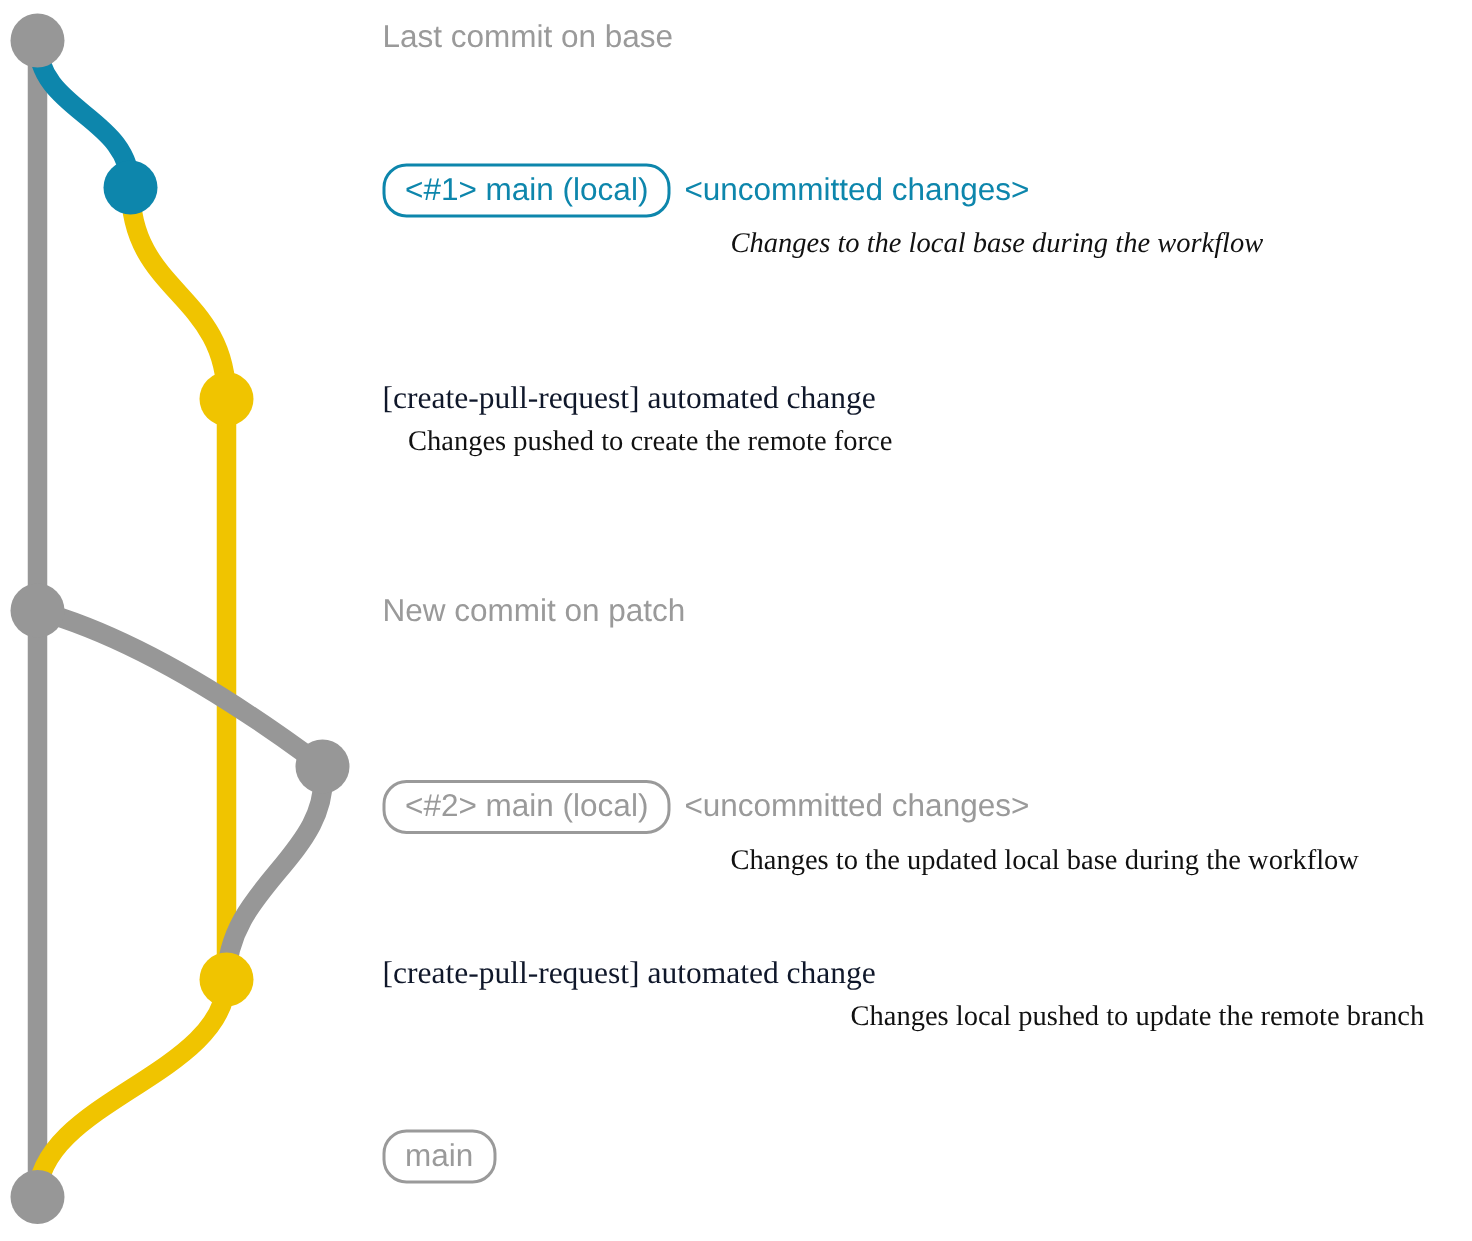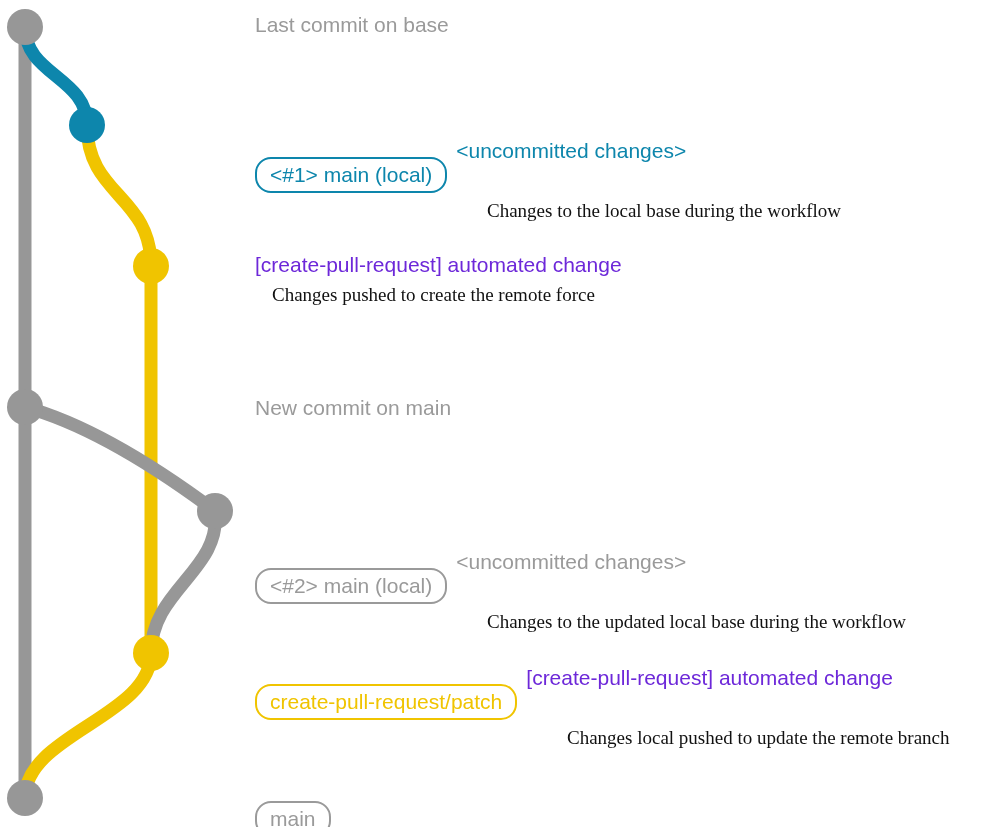--- a/index.html
+++ b/index.html
@@ -42,42 +42,41 @@
     display: inline-block;
     border: 2px solid #9a9a9a;
     border-radius: 16px;
     padding: 4px 13px 5px 13px;
     font-size: 21px;
     line-height: 23px;
     color: #9a9a9a;
     background: #ffffff;
     white-space: nowrap;
     font-family: "Liberation Sans", sans-serif;
-    margin-top: 48px;
   }
   .badge.teal {
     border-color: #0d86ac;
     color: #0d86ac;
   }
   .badge.yellow {
     border-color: #f0c400;
     color: #f0c400;
   }
   .badge.gray {
     border-color: #9a9a9a;
     color: #9a9a9a;
   }
   .subject {
     font-size: 21px;
     line-height: 24px;
     white-space: nowrap;
     font-family: "Liberation Sans", sans-serif;
   }
   .subject.teal { color: #0d86ac; }
-  .subject.yellow { color: #6d28d9; }
+  .subject.yellow { color: #0f172a; font-family: Liberation Serif, serif; }
   .subject.gray { color: #9a9a9a; }
   .desc {
     font-family: "Liberation Serif", serif;
     font-size: 19px;
     line-height: 22px;
     color: #111111;
     white-space: nowrap;
     margin-top: 7px;
   }
   .only-subject .row-head { gap: 0; }
@@ -121,47 +120,46 @@
     <div class="row-head">
       <span class="subject gray">Last commit on base</span>
     </div>
   </div>
 
   <div class="row" style="left:255px; top:109px;">
     <div class="row-head">
       <span class="badge teal">&lt;#1&gt; main (local)</span>
       <span class="subject teal">&lt;uncommitted changes&gt;</span>
     </div>
-    <div class="desc" style="margin-left:232px;">Changes to the local base during the workflow</div>
+    <div class="desc" style="margin-left:232px;font-style:italic;">Changes to the local base during the workflow</div>
   </div>
 
   <div class="row only-subject" style="left:255px; top:253px;">
     <div class="row-head">
       <span class="subject yellow">[create-pull-request] automated change</span>
     </div>
     <div class="desc" style="margin-left:17px;">Changes pushed to create the remote force</div>
   </div>
 
   <div class="row only-subject" style="left:255px; top:396px;">
     <div class="row-head">
-      <span class="subject gray">New commit on main</span>
+      <span class="subject gray">New commit on patch</span>
     </div>
   </div>
 
   <div class="row" style="left:255px; top:520px;">
     <div class="row-head">
       <span class="badge gray">&lt;#2&gt; main (local)</span>
       <span class="subject gray">&lt;uncommitted changes&gt;</span>
     </div>
     <div class="desc" style="margin-left:232px;">Changes to the updated local base during the workflow</div>
   </div>
 
   <div class="row" style="left:255px; top:636px;">
     <div class="row-head">
-      <span class="badge yellow">create-pull-request/patch</span>
       <span class="subject yellow">[create-pull-request] automated change</span>
     </div>
     <div class="desc" style="margin-left:312px;">Changes local pushed to update the remote branch</div>
   </div>
 
   <div class="row" style="left:255px; top:753px;">
     <div class="row-head">
       <span class="badge gray">main</span>
     </div>
   </div>

